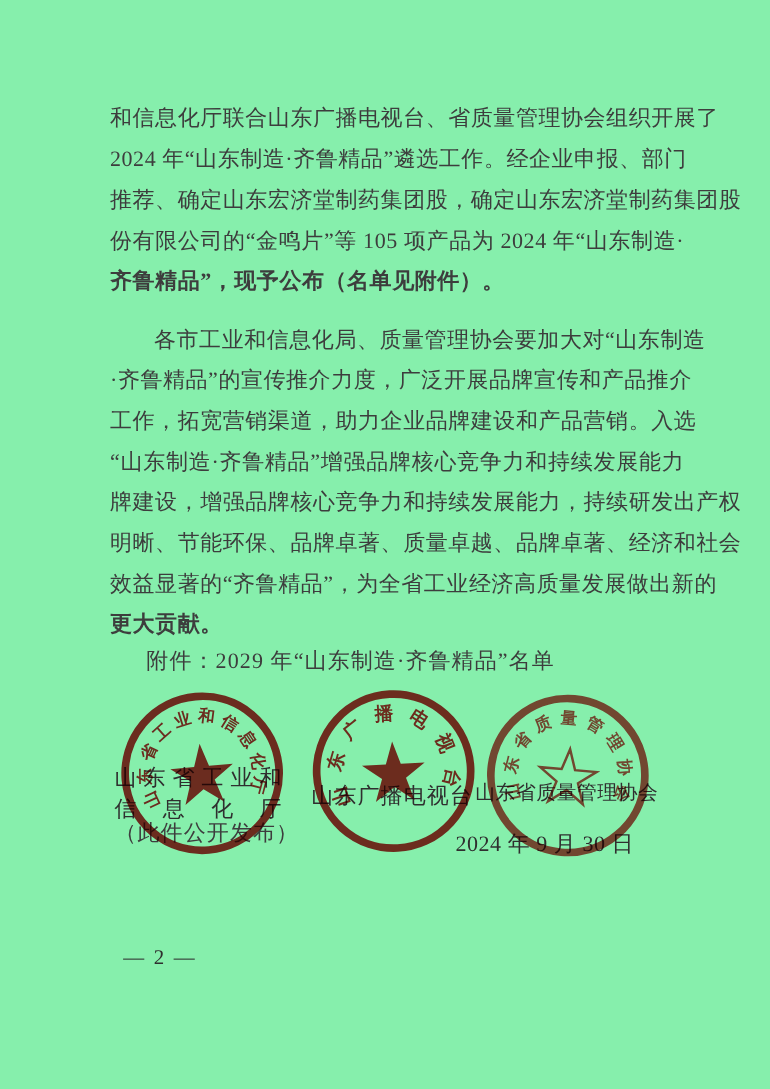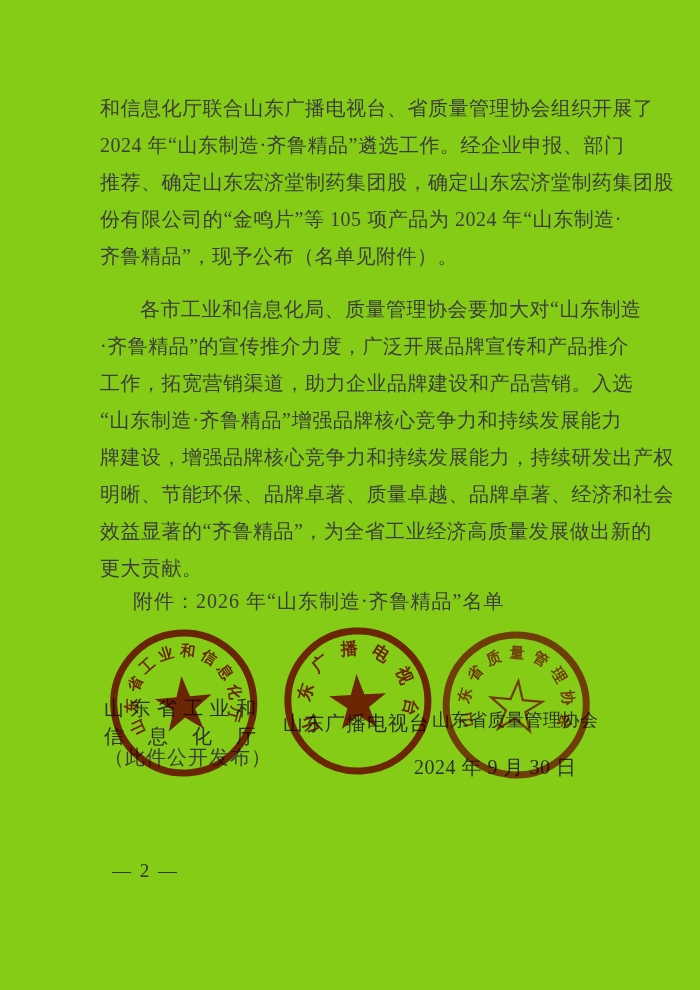--- a/index.html
+++ b/index.html
@@ -1,25 +1,25 @@
 <!DOCTYPE html>
 <html><head>
 <meta charset="utf-8">
 <style>
   html,body{margin:0;padding:0;background:#ffffff;}
   .page{
-    position:relative;width:700px;height:990px;background:#84cc16;overflow:hidden;
+    position:relative;width:700px;height:990px;background:#86efac;overflow:hidden;
     font-family:"Liberation Serif", serif;color:#3d3d3d;
   }
   .text-block{position:absolute;left:100px;top:90px;width:522px;}
   .bline{
     height:37px;line-height:37px;font-size:20px;white-space:nowrap;
     text-align:justify;text-align-last:justify;letter-spacing:0.5px;
   }
-  .bline.partial{text-align:left;text-align-last:left;white-space:normal;}
+  .bline.partial{text-align:left;text-align-last:left;white-space:normal;font-weight:bold;}
   .bline.indent{padding-left:40px;width:482px;margin-top:16px;}
   .attachment{
     position:absolute;left:100px;top:588px;width:522px;padding-left:33px;
     font-size:20px;line-height:26px;letter-spacing:1px;box-sizing:border-box;
   }
   .sig{position:absolute;font-size:20px;color:#2f2f2f;}
   .sig-justify{text-align:justify;text-align-last:justify;}
   .org1{left:104px;top:694px;width:152px;line-height:28px;}
   .org2{left:283px;top:710px;letter-spacing:1px;}
   .org3{left:432px;top:708px;font-size:18px;letter-spacing:0.5px;}
@@ -45,21 +45,21 @@
     <div class="bline indent">各市工业和信息化局、质量管理协会要加大对“山东制造</div>
     <div class="bline">·齐鲁精品”的宣传推介力度，广泛开展品牌宣传和产品推介</div>
     <div class="bline">工作，拓宽营销渠道，助力企业品牌建设和产品营销。入选</div>
     <div class="bline">“山东制造·齐鲁精品”增强品牌核心竞争力和持续发展能力</div>
     <div class="bline">牌建设，增强品牌核心竞争力和持续发展能力，持续研发出产权</div>
     <div class="bline">明晰、节能环保、品牌卓著、质量卓越、品牌卓著、经济和社会</div>
     <div class="bline">效益显著的“齐鲁精品”，为全省工业经济高质量发展做出新的</div>
     <div class="bline partial">更大贡献。</div>
   </div>
 
-  <div class="attachment">附件：2026 年“山东制造·齐鲁精品”名单</div>
+  <div class="attachment">附件：2029 年“山东制造·齐鲁精品”名单</div>
 
   <div class="sig org1 sig-justify">
     <div>山东省工业和</div>
     <div>信息化厅</div>
   </div>
   <div class="sig org2">山东广播电视台</div>
   <div class="sig org3">山东省质量管理协会</div>
   <div class="sig date">2024 年 9 月 30 日</div>
 
   <div class="note">（此件公开发布）</div>

